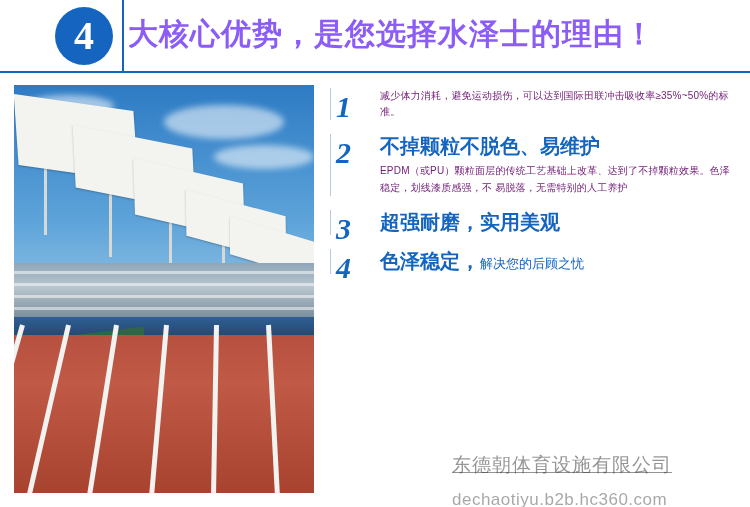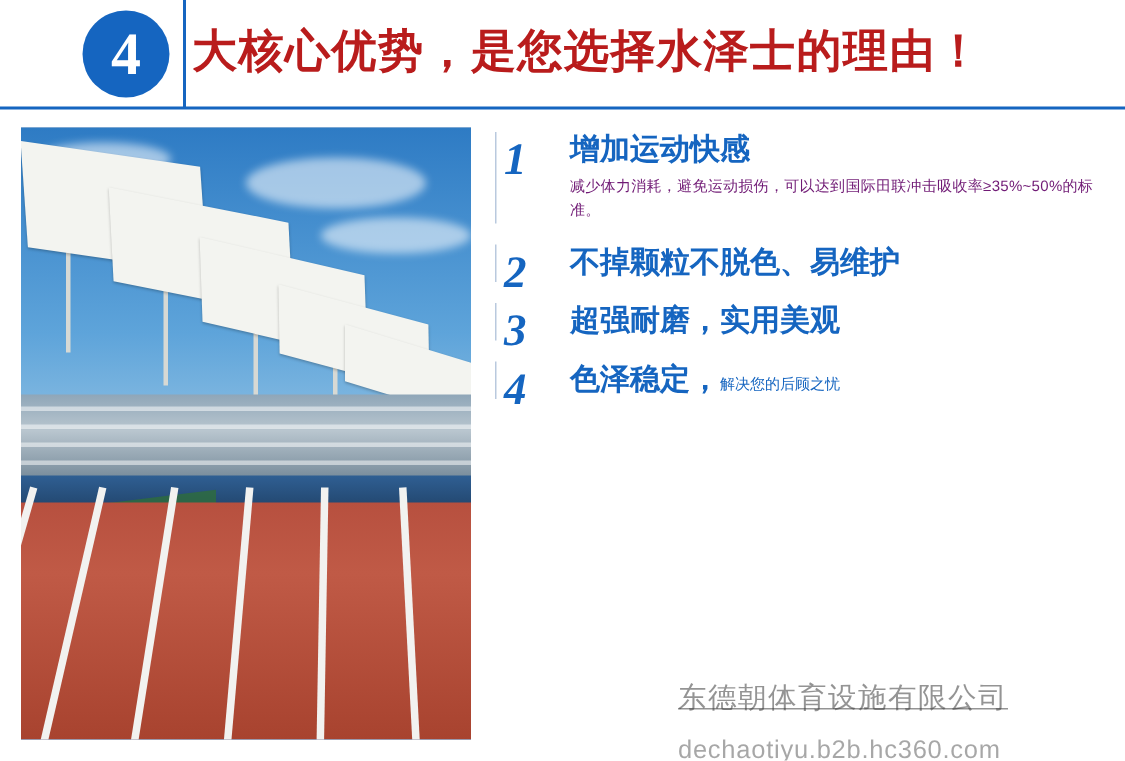--- a/index.html
+++ b/index.html
@@ -41,21 +41,21 @@
     justify-content: center;
     line-height: 1;
     font-family: "Liberation Serif", serif;
   }
   .header-title {
     position: absolute;
     left: 128px;
     top: 14px;
     font-size: 30px;
     font-weight: bold;
-    color: #b91c1c;
+    color: #8b5cf6;
     letter-spacing: 1px;
     white-space: nowrap;
   }
   .header-rule {
     position: absolute;
     left: 0;
     top: 71px;
     width: 750px;
     height: 2px;
     background: #1565c0;
@@ -191,21 +191,21 @@
     font-weight: bold;
   }
   .item-title {
     font-size: 20px;
     font-weight: bold;
     color: #1565c0;
     line-height: 1.25;
     margin-bottom: 4px;
   }
   .item-title .sub {
-    font-size: 10px;
+    font-size: 13px;
     font-weight: normal;
     color: #1565c0;
   }
   .item-body {
     font-size: 10px;
     color: #701a75;
     line-height: 1.62;
     letter-spacing: 0.2px;
   }
 
@@ -285,28 +285,28 @@
     <div class="lane" style="left:200px;top:-10px; transform:rotate(1deg);"></div>
     <div class="lane" style="left:252px;top:-10px; transform:rotate(-3deg);"></div>
   </div>
 </div>
 
 <div class="items">
 
   <div class="item">
     <div class="bracket"></div>
     <div class="item-num">1</div>
-    <div class="item-title">增加运动快感</div>
     <div class="item-body">减少体力消耗，避免运动损伤，可以达到国际田联冲击吸收率≥35%~50%的标准。</div>
   </div>
 
   <div class="item">
     <div class="bracket"></div>
     <div class="item-num">2</div>
     <div class="item-title">不掉颗粒不脱色、易维护</div>
+    <div class="item-body">EPDM（或PU）颗粒面层的传统工艺基础上改革、达到了不掉颗粒效果。色泽稳定，划线漆质感强，不 易脱落，无需特别的人工养护</div>
   </div>
 
   <div class="item">
     <div class="bracket"></div>
     <div class="item-num">3</div>
     <div class="item-title">超强耐磨，实用美观</div>
   </div>
 
   <div class="item">
     <div class="bracket"></div>

